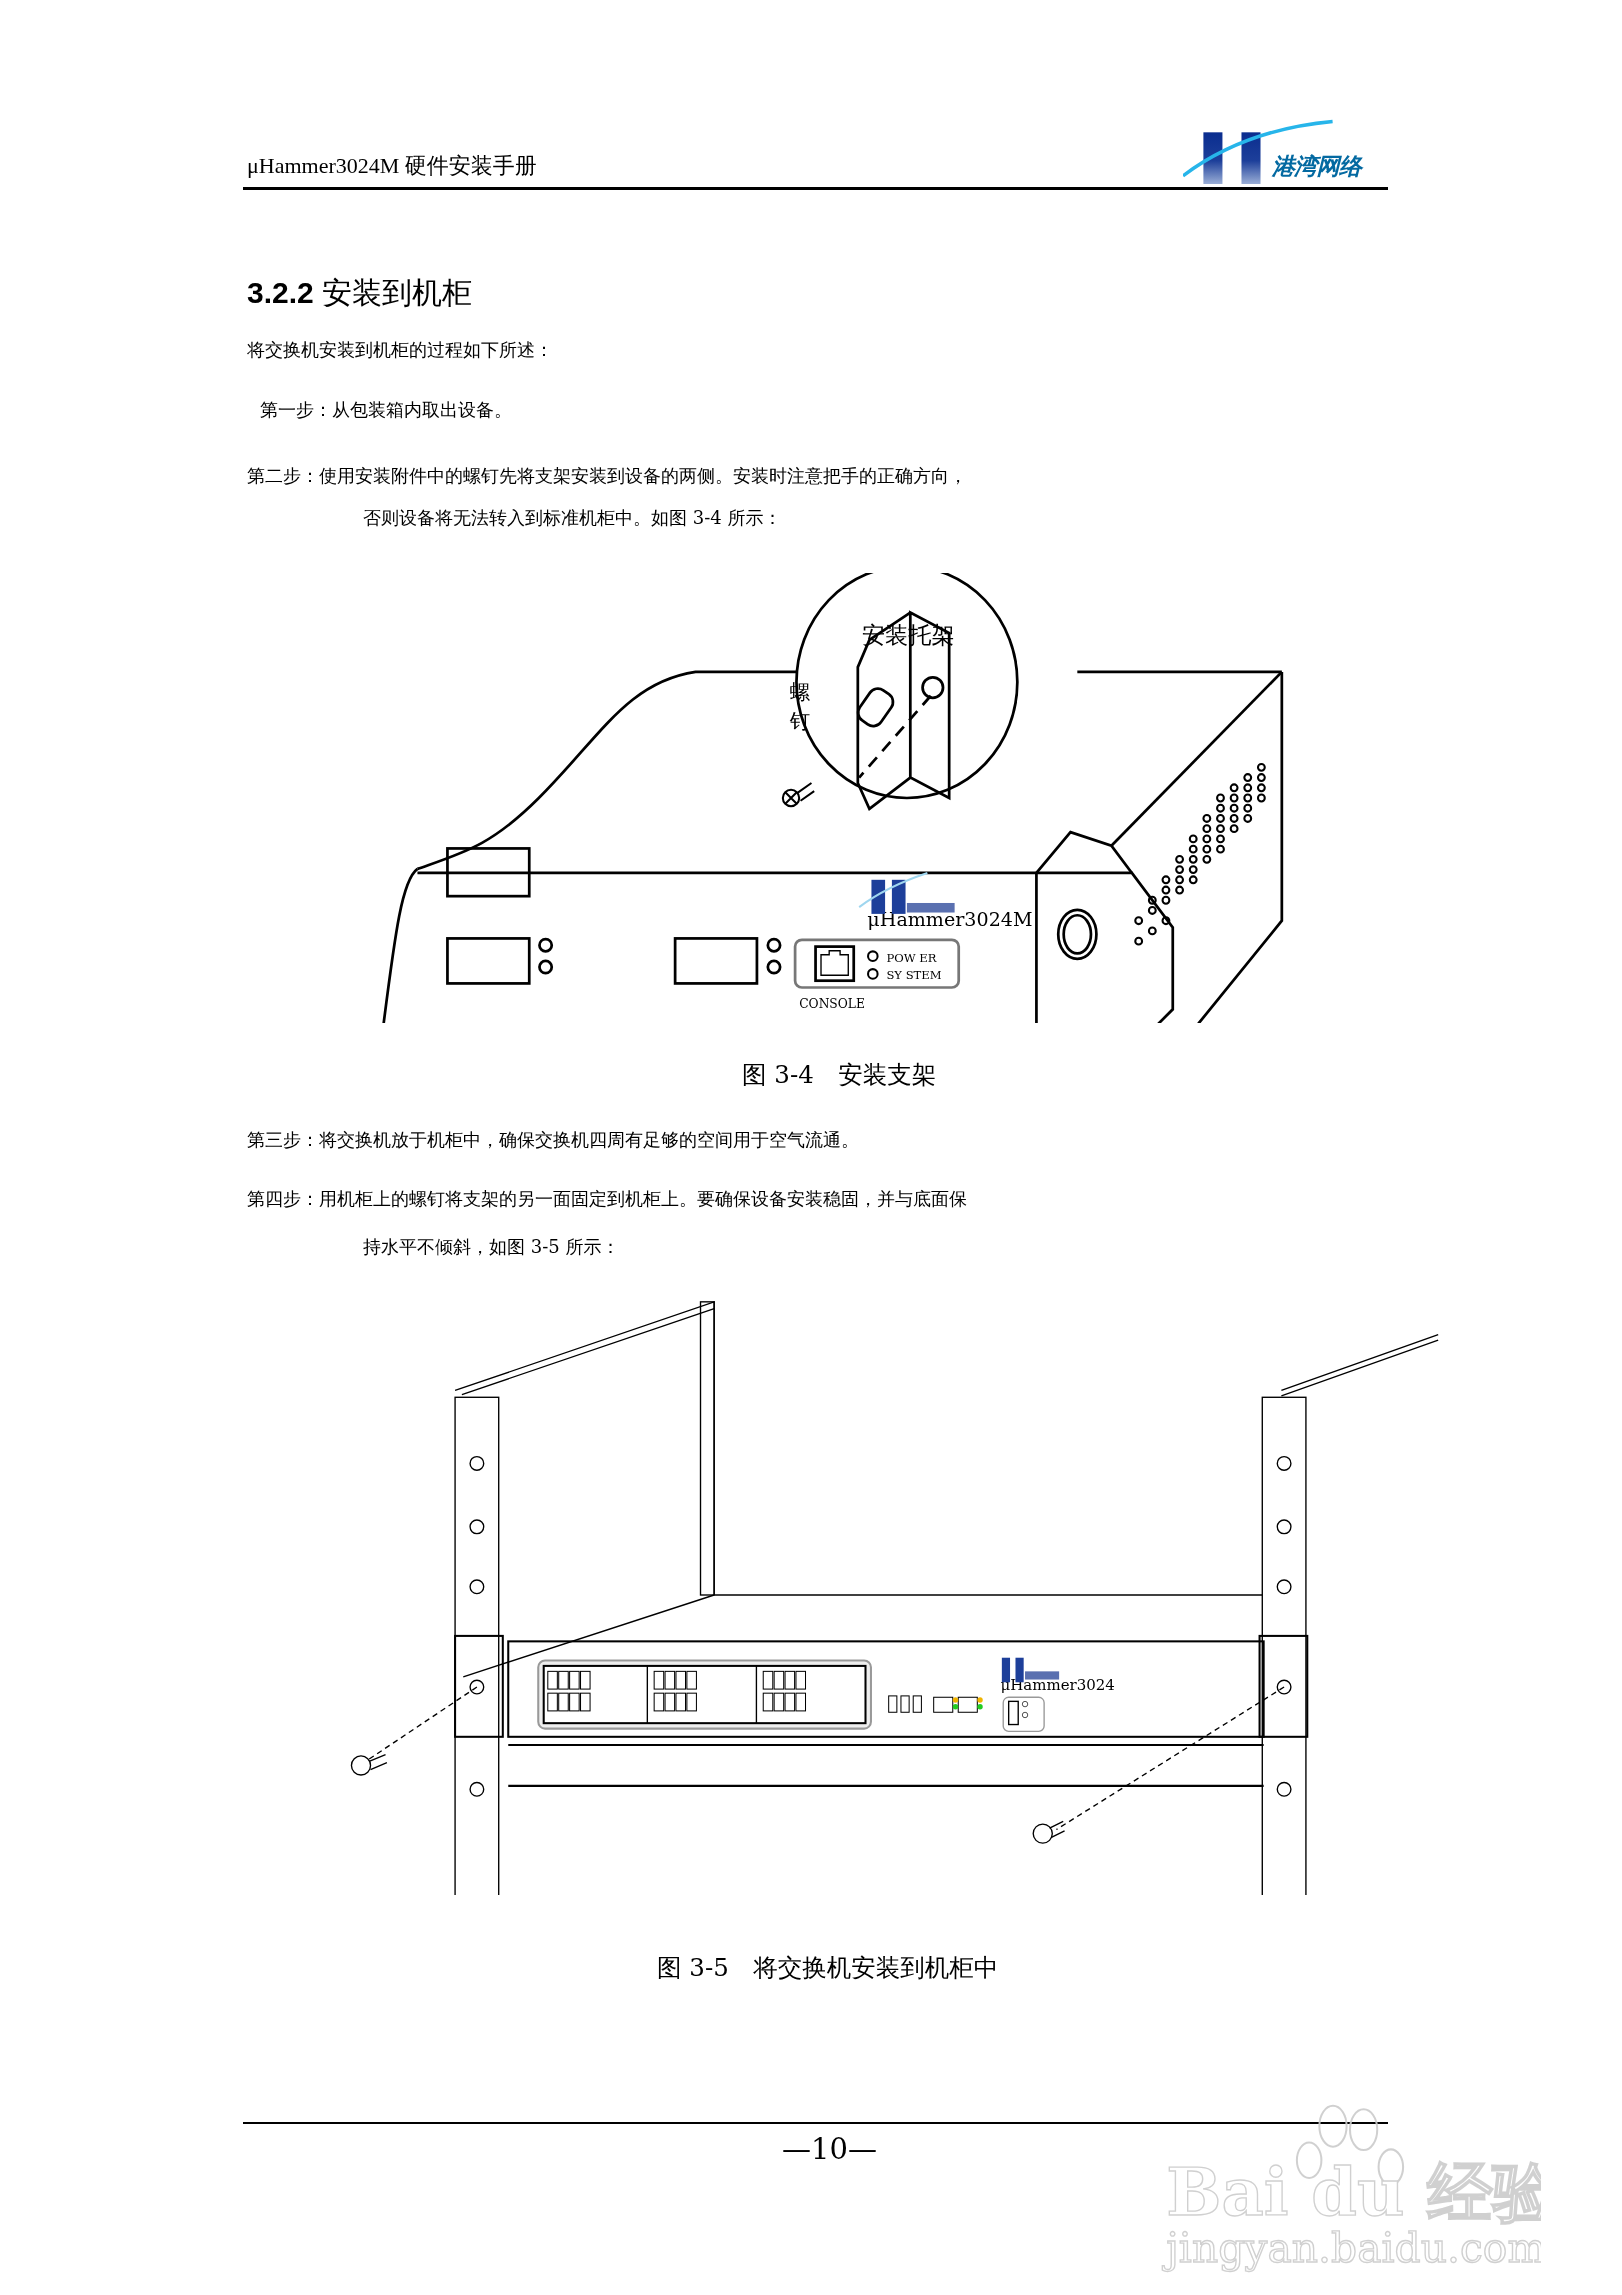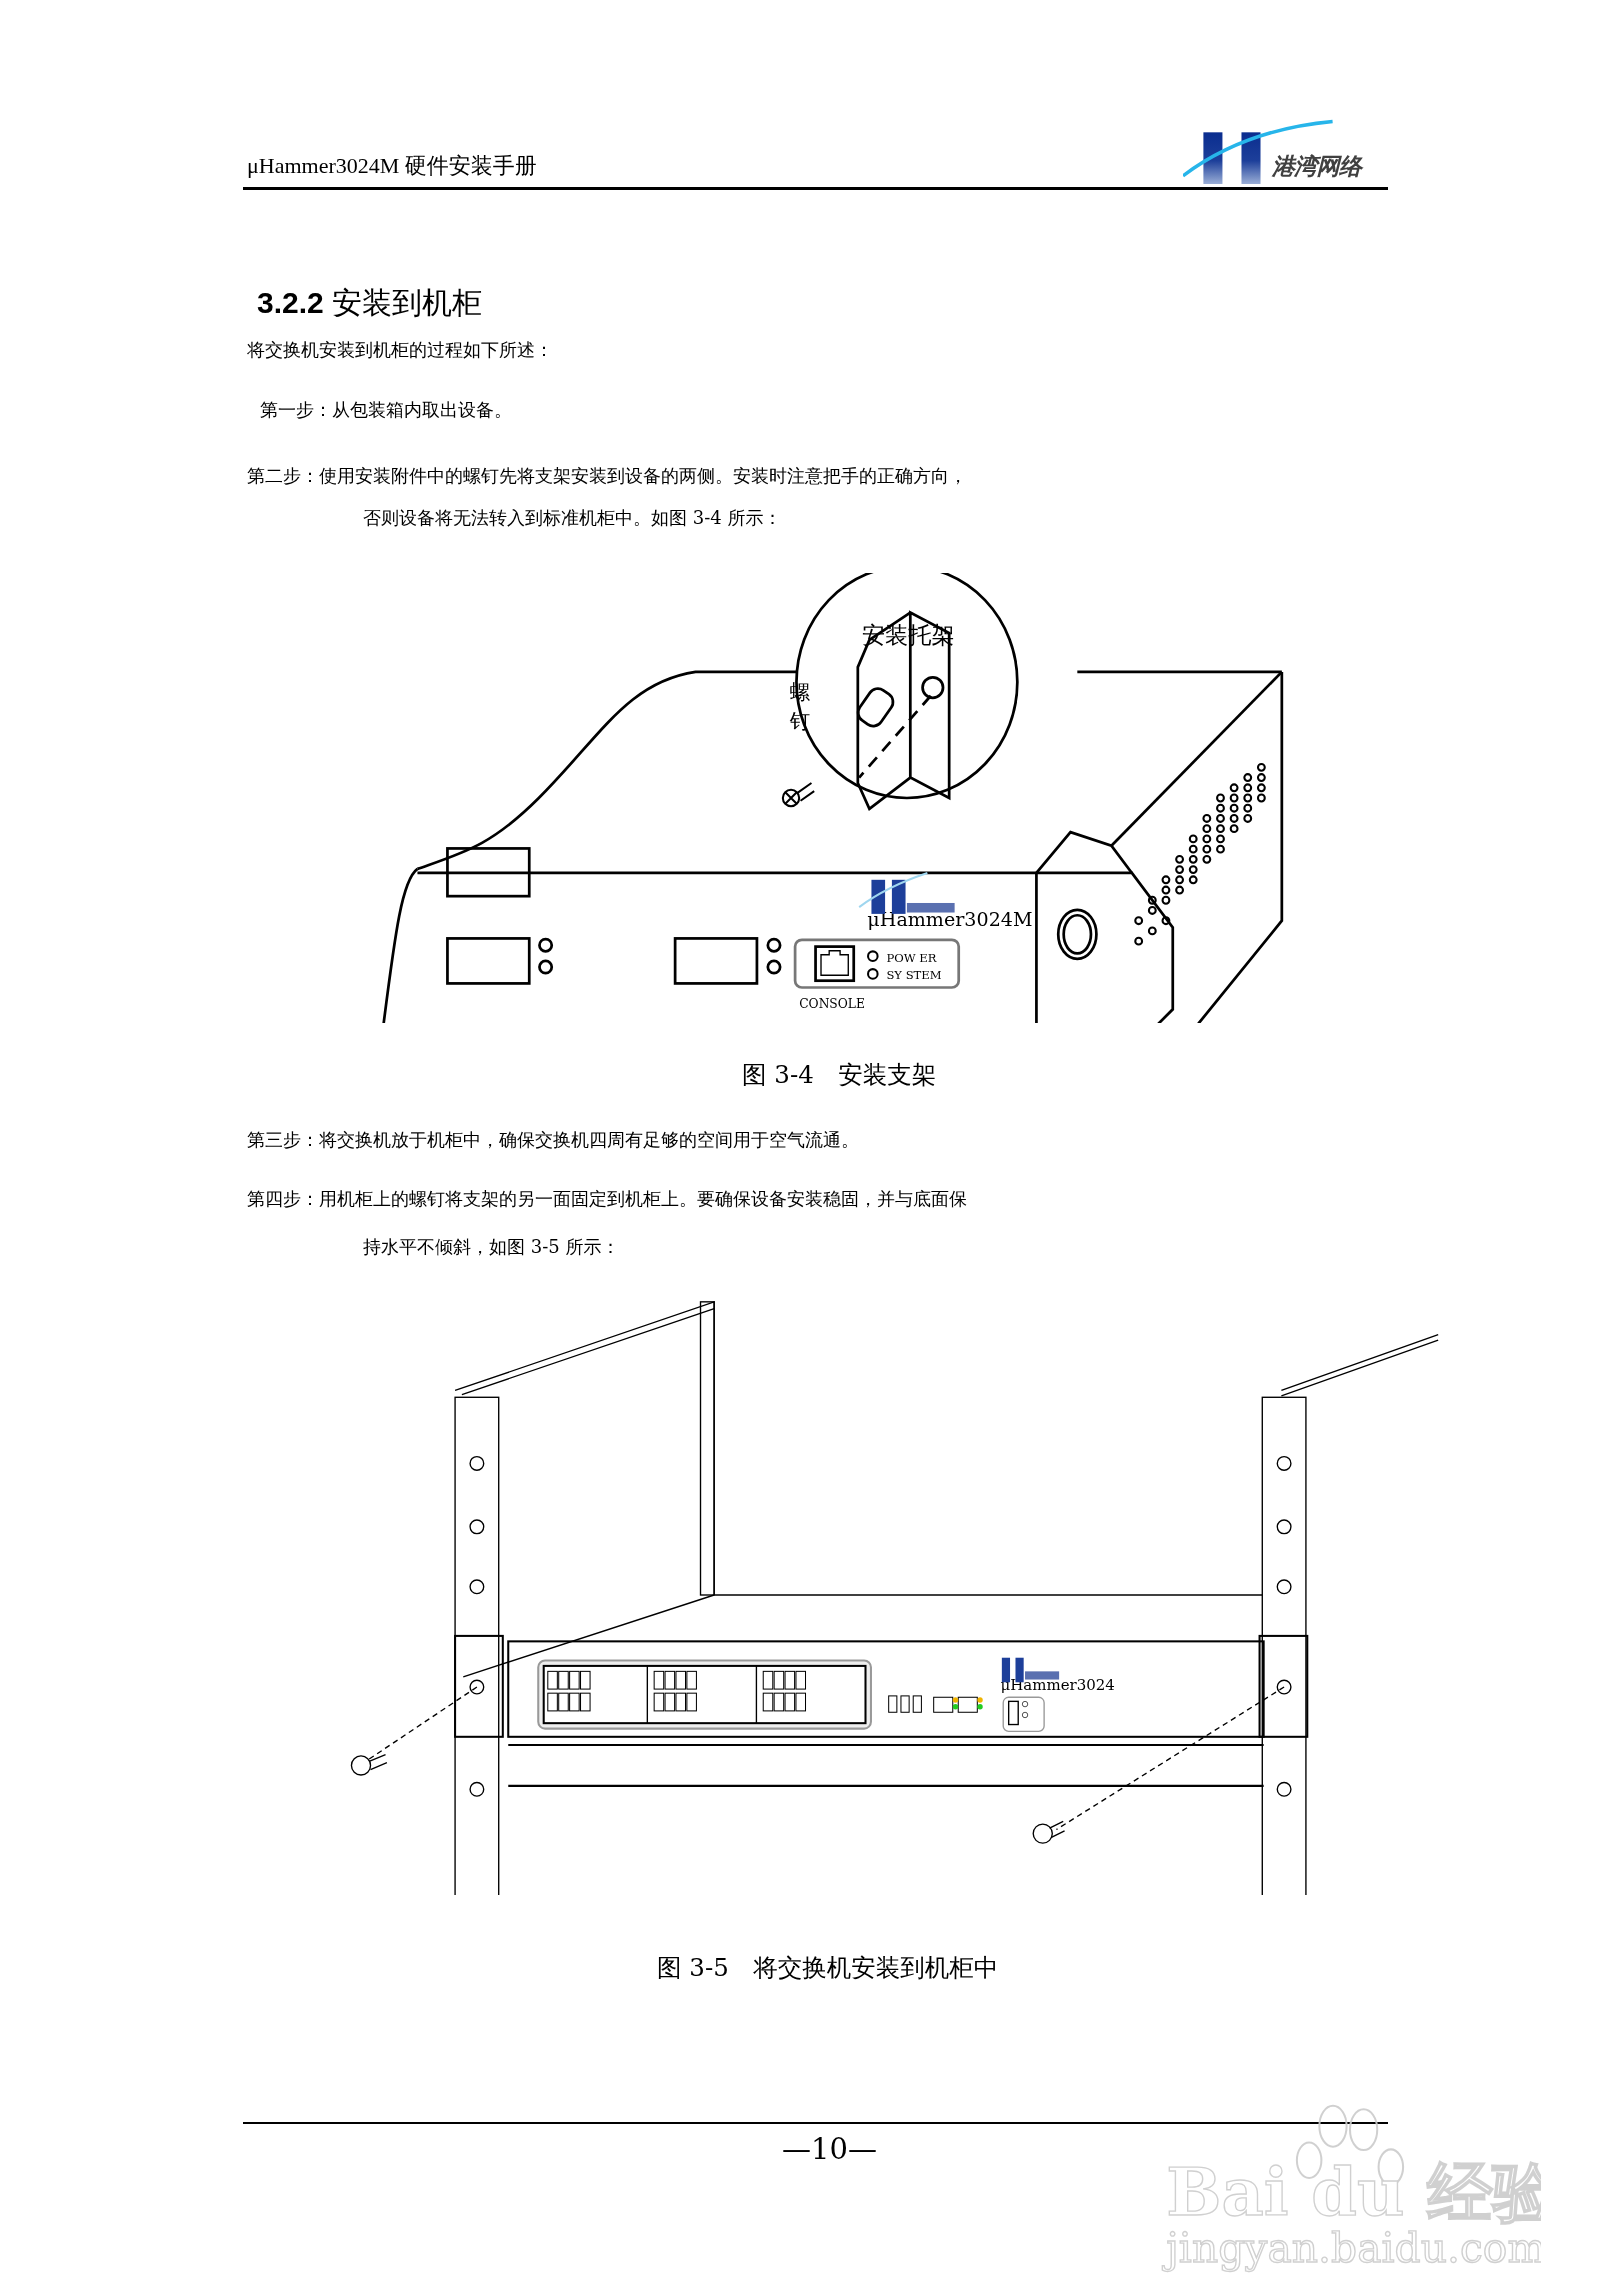--- a/index.html
+++ b/index.html
@@ -2,22 +2,22 @@
 <html style="font-size:11px"><head>
 <meta charset="utf-8">
 <style>
   html, body { margin:0; padding:0; background:#fff; }
   body { width:1622px; height:2295px; position:relative; overflow:hidden;
          font-family:"DejaVu Serif","Liberation Serif",serif; color:#000; }
   .abs { position:absolute; }
   .hdr-title { left:247px; top:151px; font-size:22px; font-family:"Liberation Serif","DejaVu Serif",serif;text-align:center; }
   .hdr-rule { left:243px; top:187px; width:1145px; height:2.7px; background:#000; }
   .logo { left:1183px; top:116px; width:204px; height:68px; }
-  .logo-text { position:absolute; left:89px; top:35px; font-size:23px; font-weight:bold; font-style:italic; color:#404040; font-family:"DejaVu Sans","Liberation Sans",sans-serif; letter-spacing:-0.7px; }
-  h2.sec { margin:10px; left:247px; top:273px; font-size:30px; font-weight:normal; font-family:"Liberation Sans","DejaVu Sans",sans-serif;text-align:right; }
+  .logo-text { position:absolute; left:89px; top:35px; font-size:23px; font-weight:bold; font-style:italic; color:#0369a1; font-family:"DejaVu Sans","Liberation Sans",sans-serif; letter-spacing:-0.7px; }
+  h2.sec { margin:0; left:247px; top:273px; font-size:30px; font-weight:normal; font-family:"Liberation Sans","DejaVu Sans",sans-serif;text-align:right; }
   h2.sec .num { font-weight:bold; }
   .p { font-size:18px; line-height:30px; white-space:nowrap; font-family:"DejaVu Serif","Liberation Serif",serif; }
   .p .lbl { display:inline-block; }
   .cap { font-size:24.5px; white-space:nowrap; }
   .ftr-rule { left:243px; top:2122px; width:1145px; height:2px; background:#000; }
   .pageno { left:782px; top:2132px; font-size:29px; }
   .wm { left:1159px; top:2099px; width:382px; height:177px; opacity:0.9; }
   svg text { font-family:"DejaVu Serif","Liberation Serif",serif; }
 </style>
 </head>

